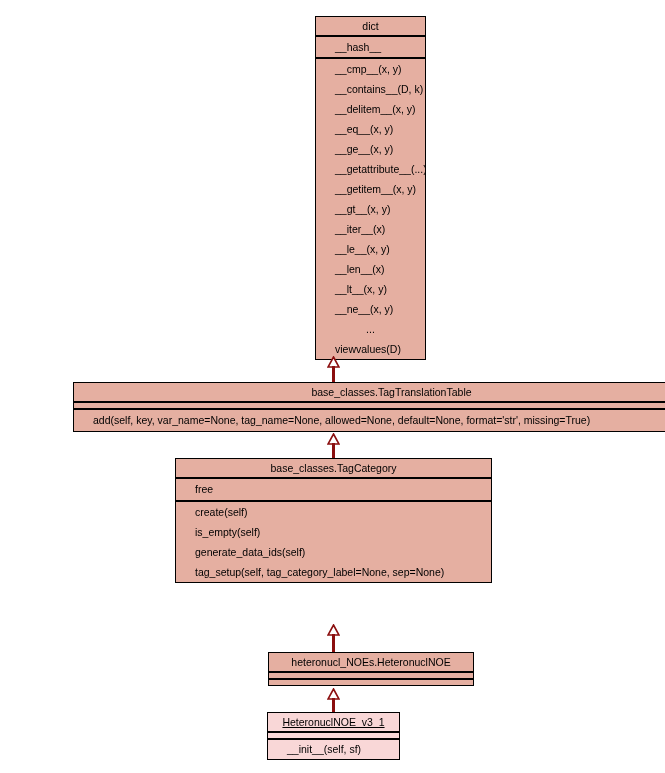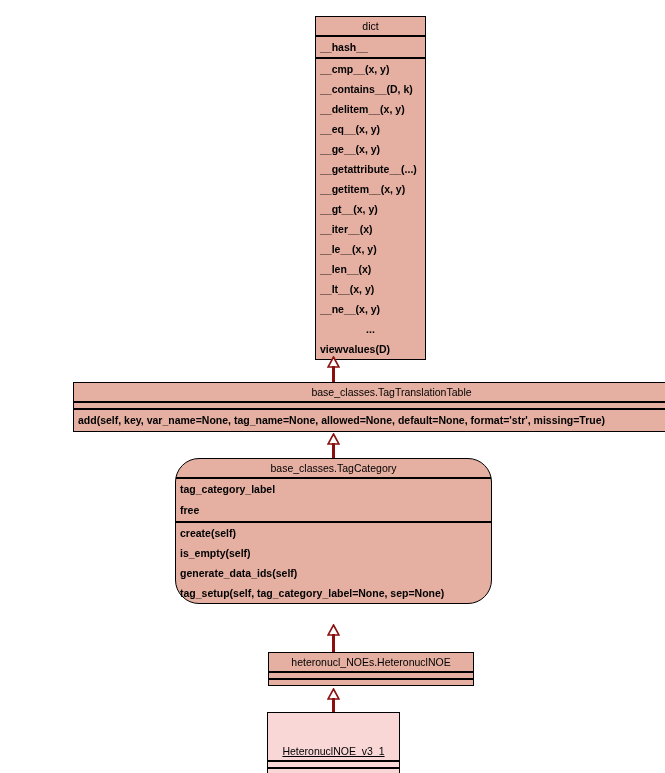--- a/index.html
+++ b/index.html
@@ -19,31 +19,30 @@
     background: #e5afa1;
   }
   .uml-class.focus { background: #f9d7d7; }
   .uml-title {
     text-align: center;
     height: 18px;
     line-height: 18px;
     white-space: nowrap;
     overflow: hidden;
   }
-  .uml-title.underline { text-decoration: underline; margin-top: 29px; }
+  .uml-title.underline { text-decoration: underline; }
   .uml-section { border-top: 2px solid #000000; }
   .uml-section.empty { height: 5px; }
   .uml-row {
     height: 20px;
     line-height: 20px;
-    padding: 0 4px;
+    padding: 0 19px;
     white-space: nowrap;
     overflow: hidden;
     text-align: left;
-    font-weight: bold;
   }
   .uml-row.tall { height: 21px; line-height: 21px; }
   .uml-row.center { text-align: center; }
   .inh-arrow { position: absolute; width: 13px; }
   .inh-arrow svg { position: absolute; top: 0; left: 0; display: block; }
   .inh-arrow .shaft {
     position: absolute;
     top: 10px;
     bottom: 0;
     left: 5px;
@@ -95,24 +94,23 @@
     </div>
   </div>
 
   <div class="inh-arrow" style="left:327px; top:433px; height:25px;">
     <svg width="13" height="12" viewBox="0 0 13 12">
       <polygon points="6.5,1 12,11 1,11" fill="#ffffff" stroke="#8b0f0f" stroke-width="1.6"></polygon>
     </svg>
     <div class="shaft"></div>
   </div>
 
-  <div class="uml-class" style="left:175px; top:458px; width:317px;border-radius:24px;">
+  <div class="uml-class" style="left:175px; top:458px; width:317px;">
     <div class="uml-title">base_classes.TagCategory</div>
     <div class="uml-section">
-      <div class="uml-row tall">tag_category_label</div>
       <div class="uml-row tall">free</div>
     </div>
     <div class="uml-section">
       <div class="uml-row">create(self)</div>
       <div class="uml-row">is_empty(self)</div>
       <div class="uml-row">generate_data_ids(self)</div>
       <div class="uml-row">tag_setup(self, tag_category_label=None, sep=None)</div>
     </div>
   </div>
 

